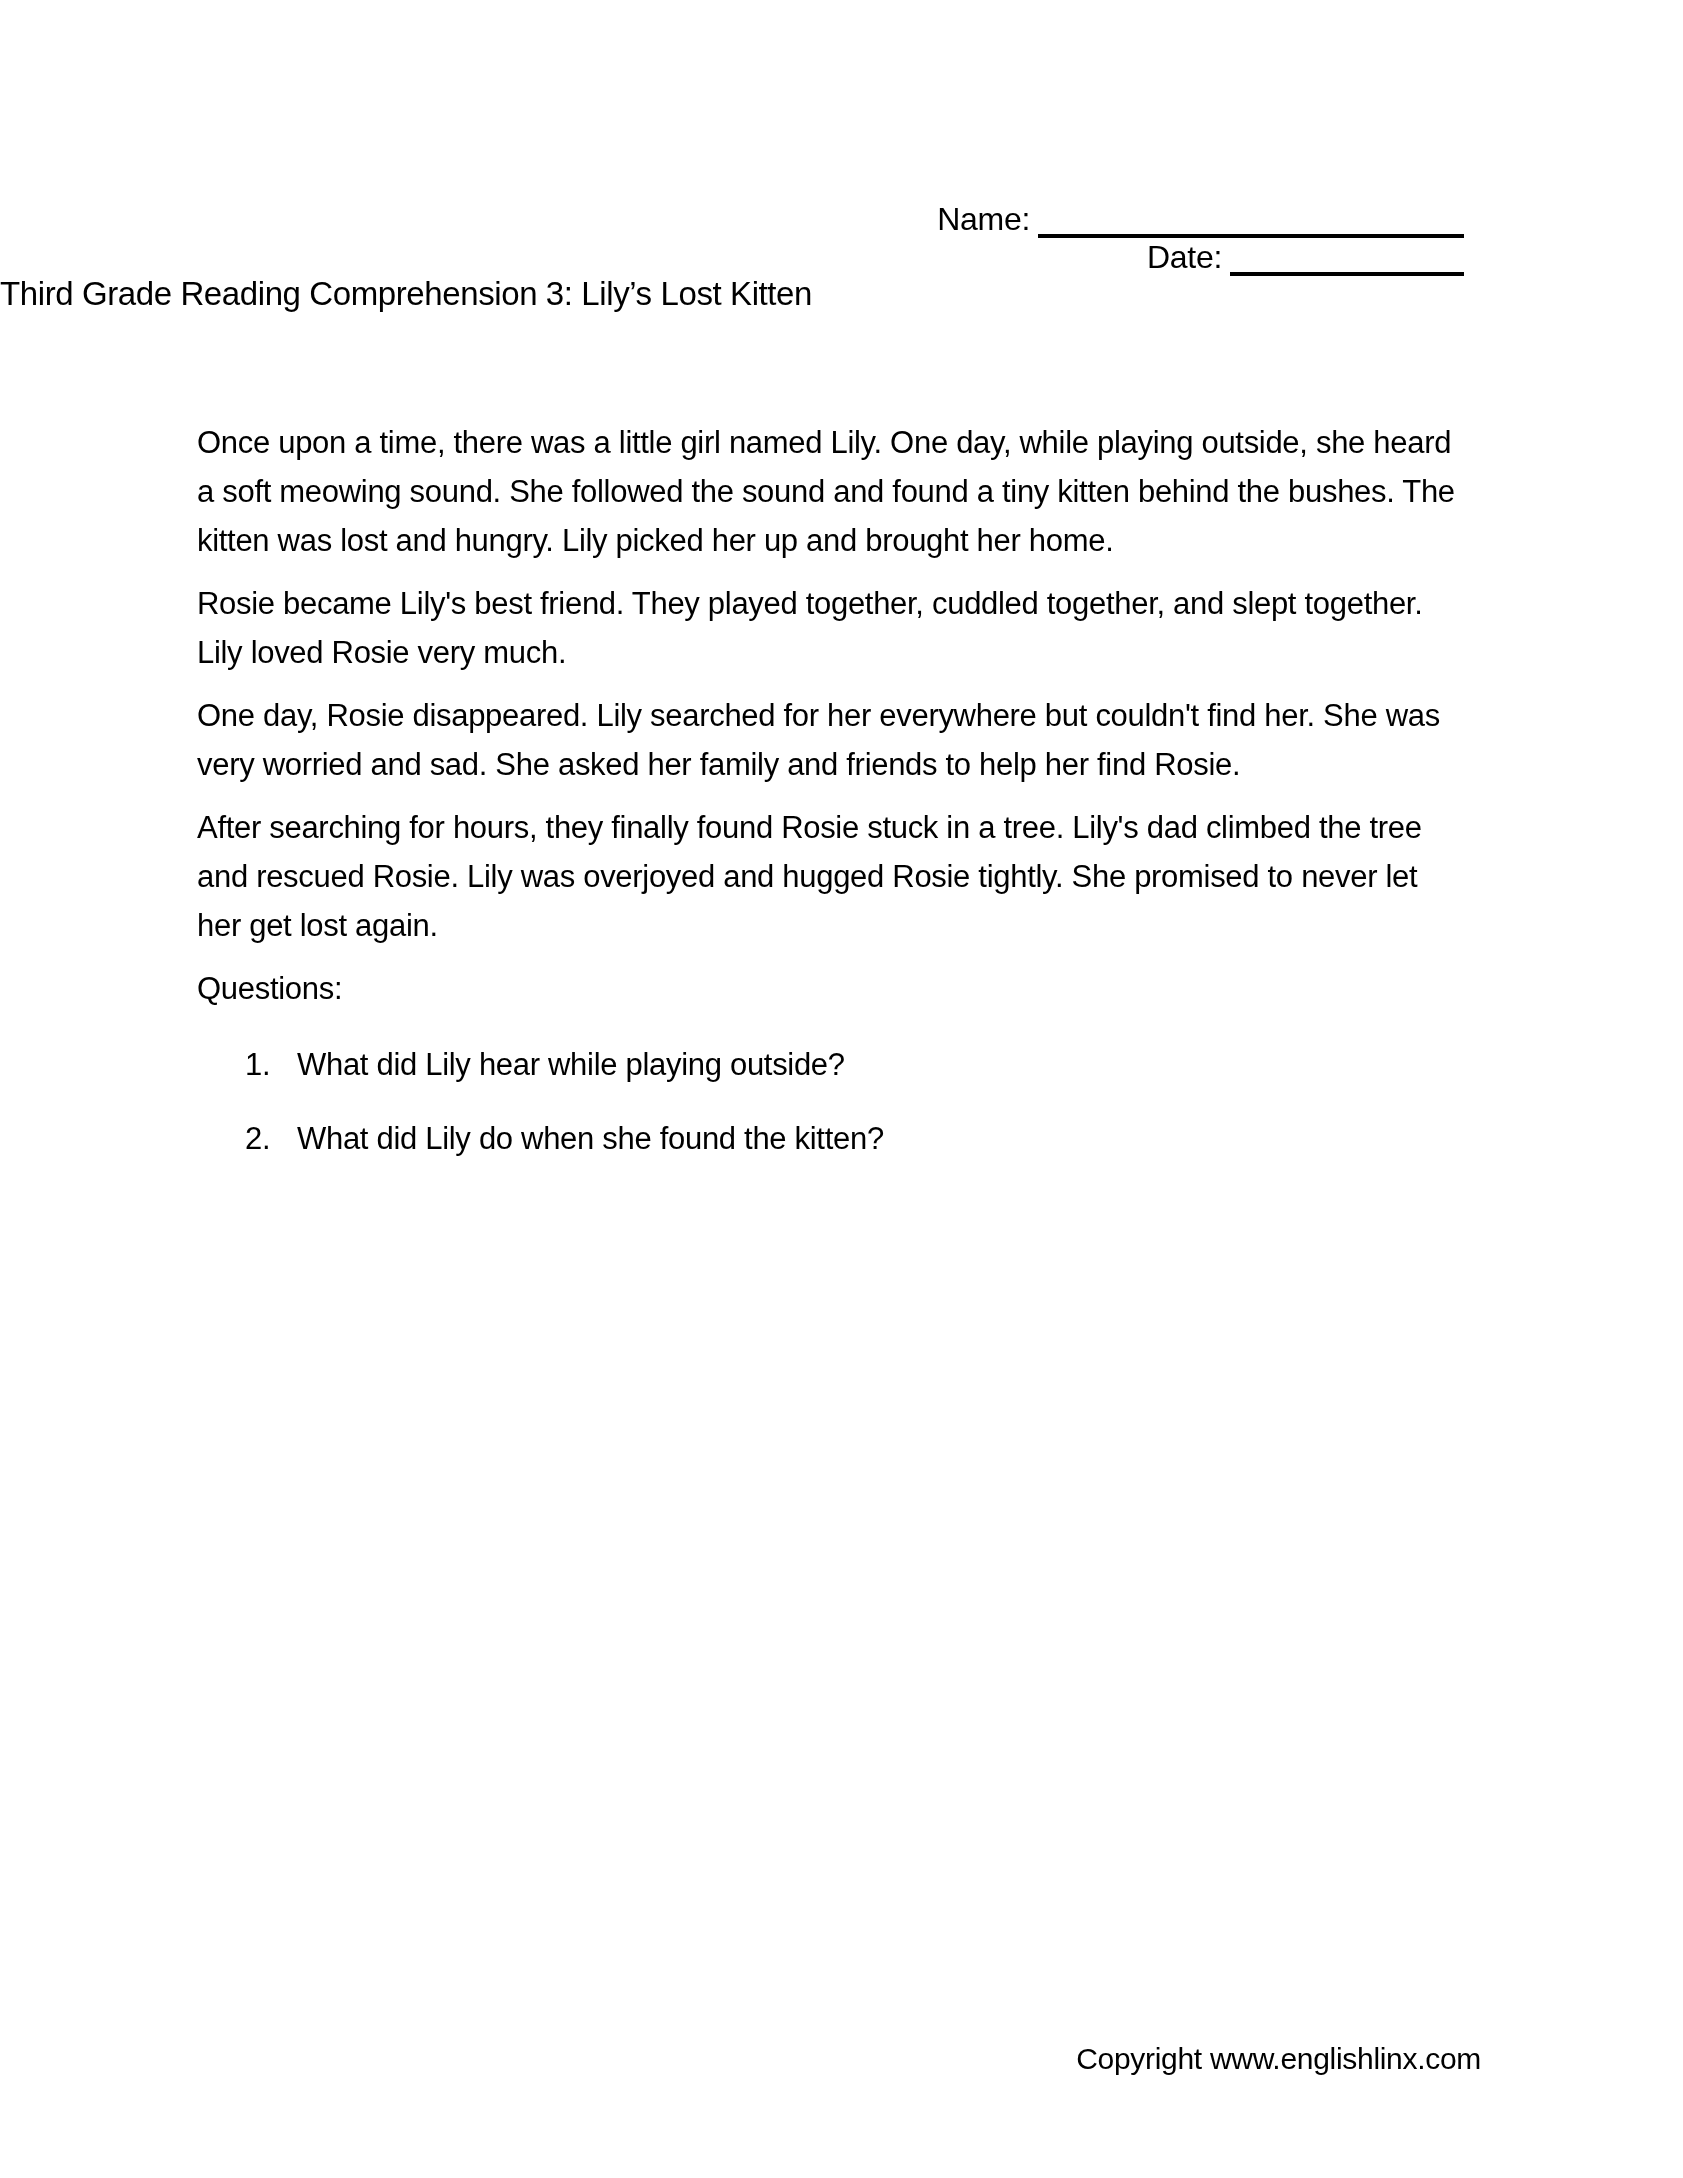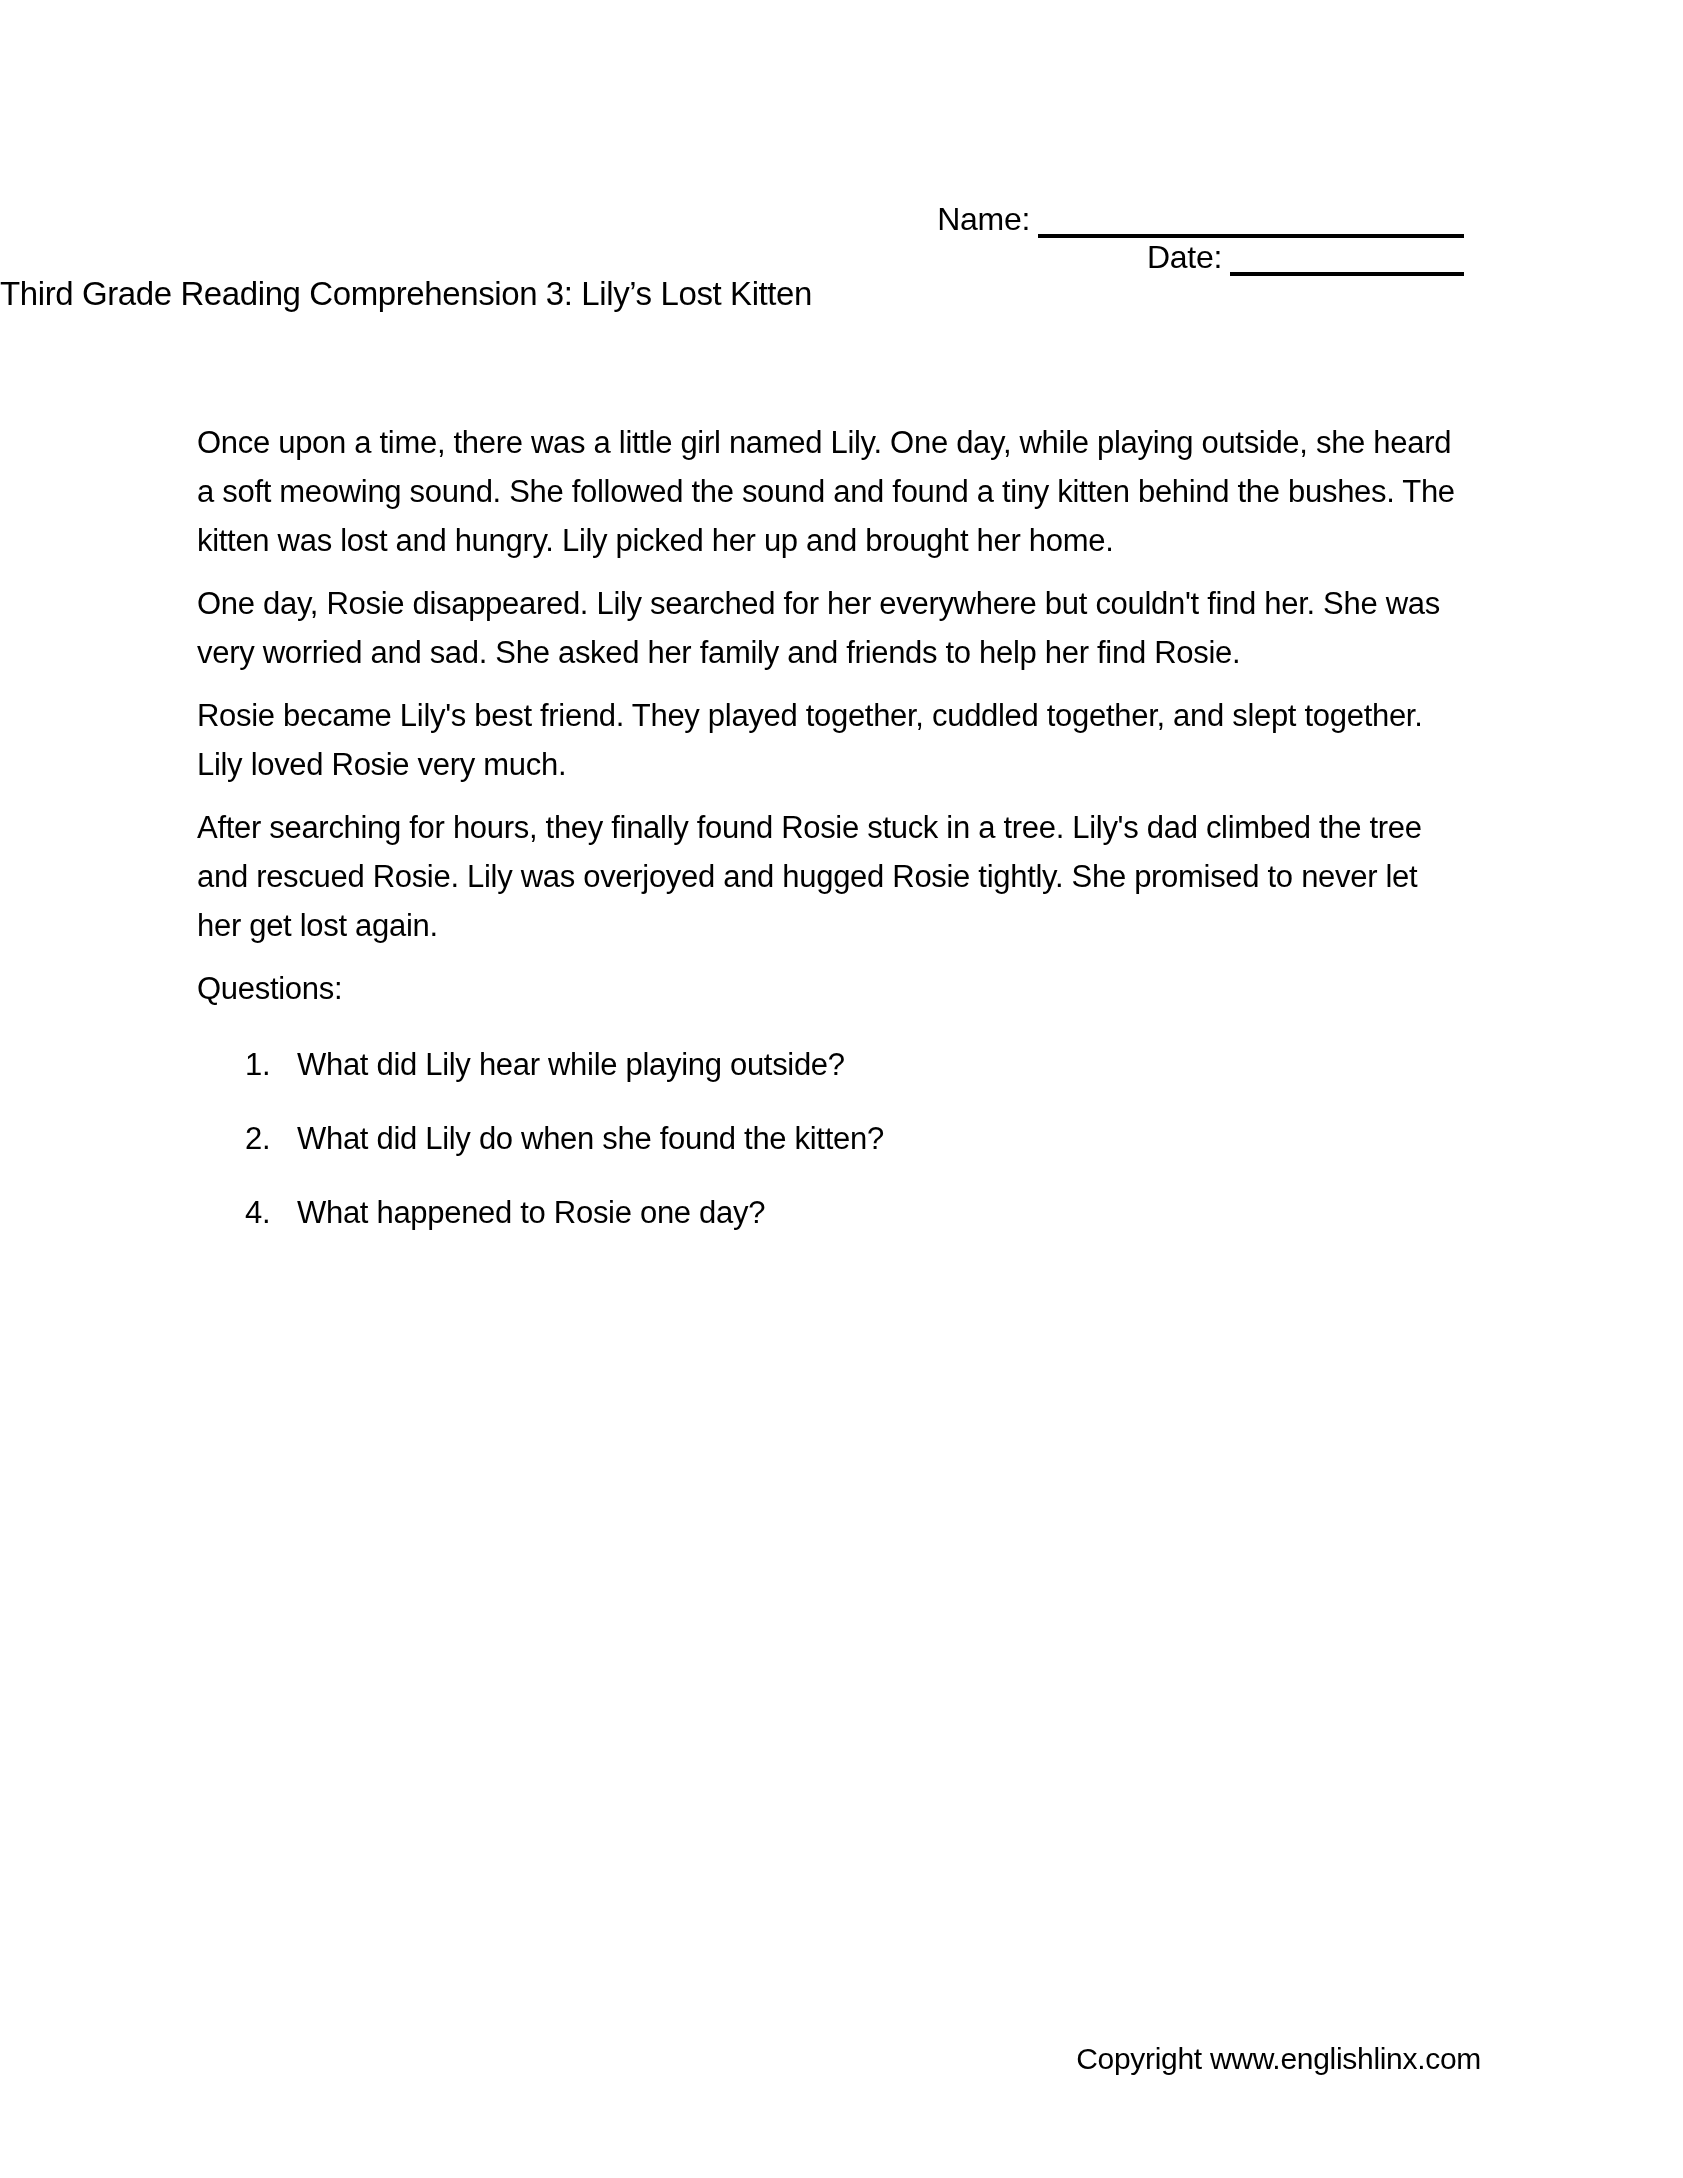--- a/index.html
+++ b/index.html
@@ -103,35 +103,32 @@
     <div class="field date-field">
       <span class="label">Date:</span>
       <span class="blank date-blank"></span>
     </div>
   </div>
 
   <h1 class="title">Third Grade Reading Comprehension 3: Lily’s Lost Kitten</h1>
 
   <div class="story">
     <p>Once upon a time, there was a little girl named Lily. One day, while playing outside, she heard a soft meowing sound. She followed the sound and found a tiny kitten behind the bushes. The kitten was lost and hungry. Lily picked her up and brought her home.</p>
+    <p>Rosie became Lily's best friend. They played together, cuddled together, and slept together. Lily loved Rosie very much.</p>
     <p>One day, Rosie disappeared. Lily searched for her everywhere but couldn't find her. She was very worried and sad. She asked her family and friends to help her find Rosie.</p>
-    <p>Rosie became Lily's best friend. They played together, cuddled together, and slept together. Lily loved Rosie very much.</p>
     <p>After searching for hours, they finally found Rosie stuck in a tree. Lily's dad climbed the tree and rescued Rosie. Lily was overjoyed and hugged Rosie tightly. She promised to never let her get lost again.</p>
 
     <p class="q-heading">Questions:</p>
 
     <ol class="q-list">
       <li>
         <span class="q-num">1.</span><span class="q-text">What did Lily hear while playing outside?</span>
       </li>
       <li>
         <span class="q-num">2.</span><span class="q-text">What did Lily do when she found the kitten?</span>
       </li>
-      <li>
-        <span class="q-num">4.</span><span class="q-text">What happened to Rosie one day?</span>
-      </li>
     </ol>
   </div>
 
   <div class="footer">Copyright www.englishlinx.com</div>
 
 </div>
 
 
 </body></html>

